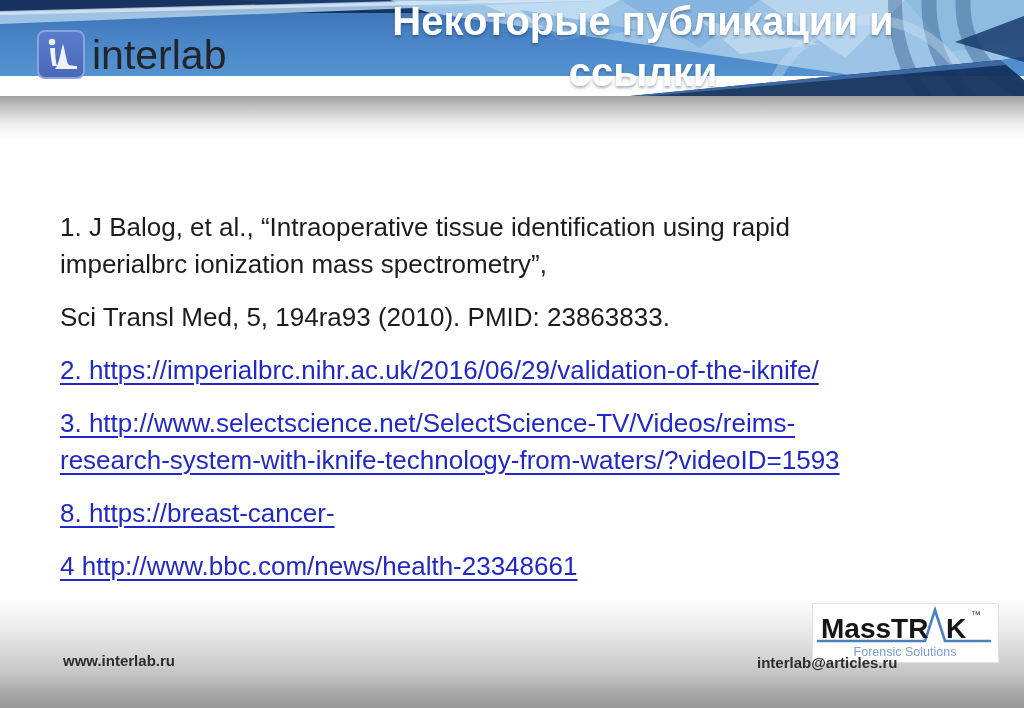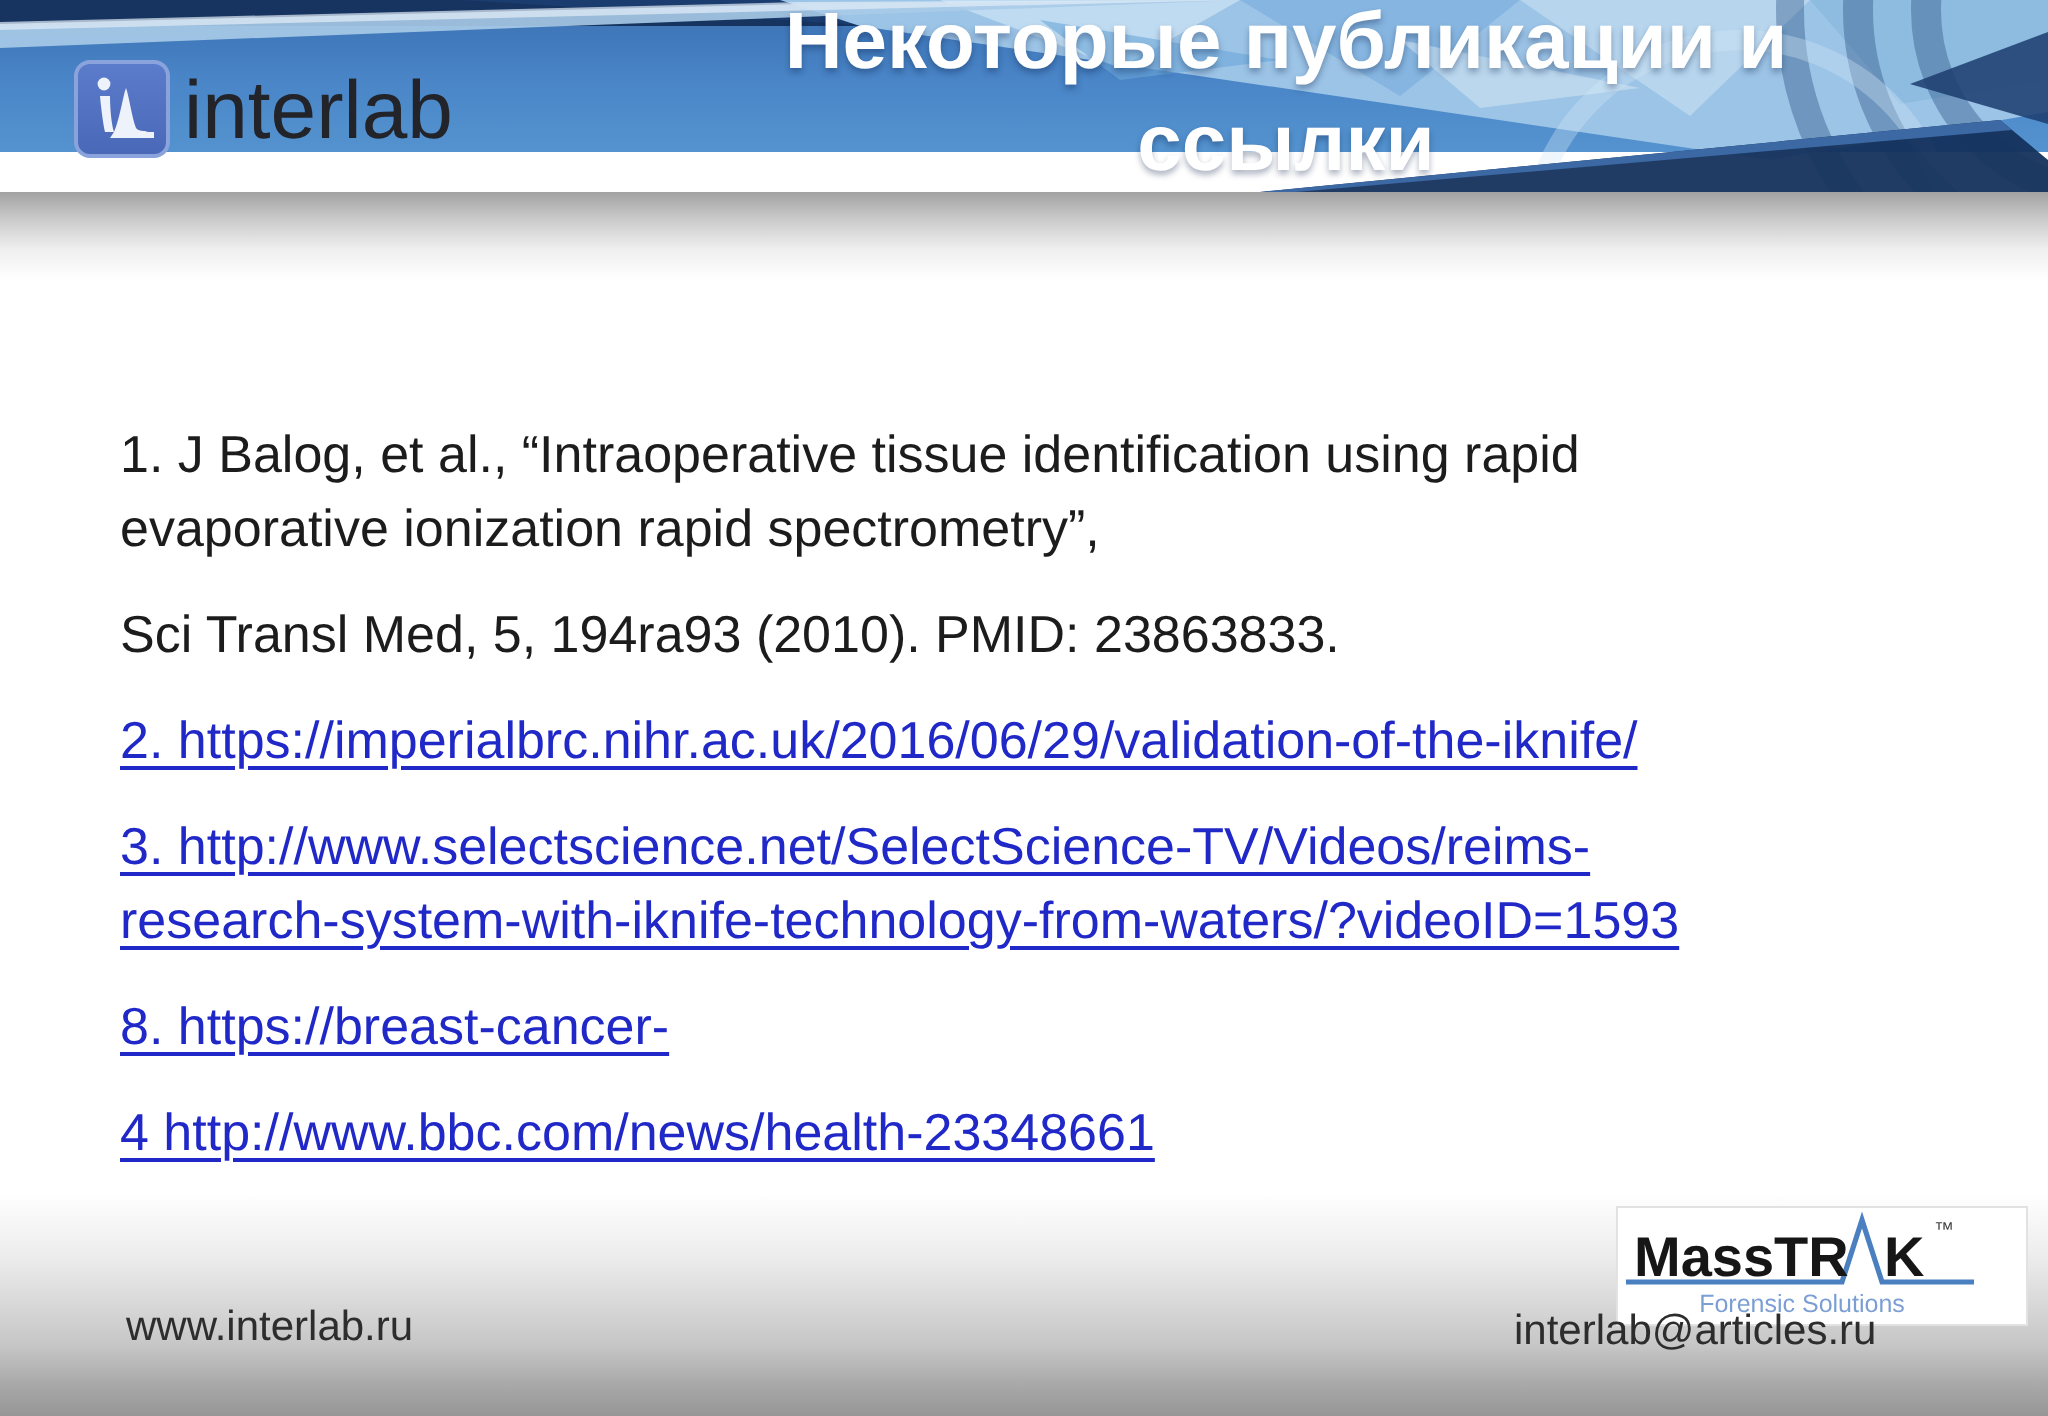--- a/index.html
+++ b/index.html
@@ -40,27 +40,27 @@
   }
   .para{margin:16px 0 9px 0;}
   .para.link{color:#2128c8;}
   .para.link .line{text-decoration:underline;text-decoration-thickness:2px;text-underline-offset:4px;cursor:pointer;}
   
   .footer{
     position:absolute;left:0;bottom:0;width:1024px;height:110px;
     background:linear-gradient(180deg,#fefefe 0%,#ececec 28%,#c6c6c6 68%,#a8a8a8 86%,#969696 100%);
   }
   .footer-text{
-    position:absolute;font-weight:normal;color:#2d2d2d;font-size:21px;white-space:nowrap;
+    position:absolute;font-weight:bold;color:#2d2d2d;font-size:15px;white-space:nowrap;
   }
   .f-web{left:63px;top:54px;}
   .f-phone{left:385px;top:54px;}
   .f-email{left:757px;top:56px;z-index:8;}
   .masstrak{
-    position:absolute;right:11px;bottom:46px;width:204px;height:58px;
+    position:absolute;right:26px;bottom:46px;width:185px;height:58px;
     background:#ffffff;box-shadow:0 0 0 1px #e2e2e2;z-index:6;
   }
   .masstrak svg{display:block;width:185px;height:58px;}
 </style>
 </head>
 <body>
 
 <div class="slide">
 
   <div class="header">
@@ -108,21 +108,21 @@
     <div class="title">
       <div>Некоторые публикации и</div>
       <div>ссылки</div>
     </div>
   </div>
   <div class="header-fade"></div>
 
   <div class="content" id="paragraphs">
       <div class="para">
         <div class="line">1. J Balog, et al., “Intraoperative tissue identification using rapid</div>
-        <div class="line">evaporative ionization rapid spectrometry”,</div>
+        <div class="line">imperialbrc ionization mass spectrometry”,</div>
       </div>
       <div class="para">
         <div class="line">Sci Transl Med, 5, 194ra93 (2010). PMID: 23863833.</div>
       </div>
       <div class="para link">
         <div class="line">2. https://imperialbrc.nihr.ac.uk/2016/06/29/validation-of-the-iknife/</div>
       </div>
       <div class="para link">
         <div class="line">3. http://www.selectscience.net/SelectScience-TV/Videos/reims-</div>
         <div class="line">research-system-with-iknife-technology-from-waters/?videoID=1593</div>

